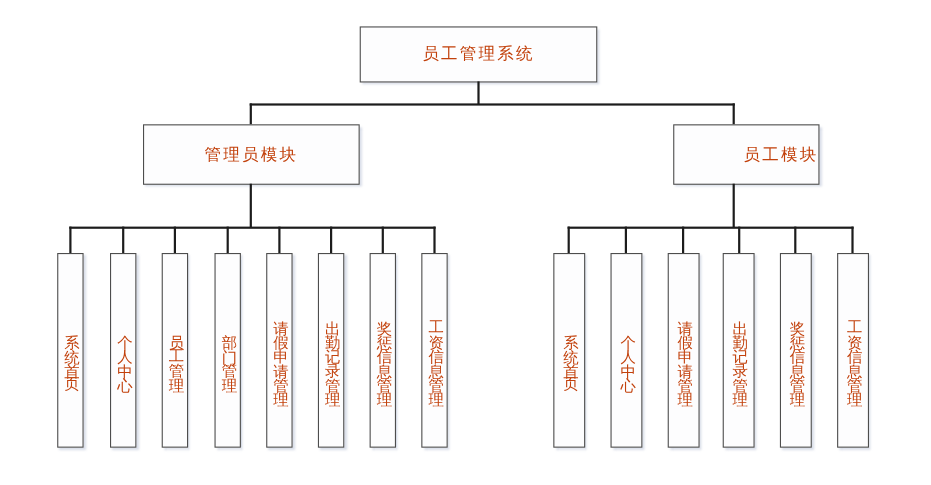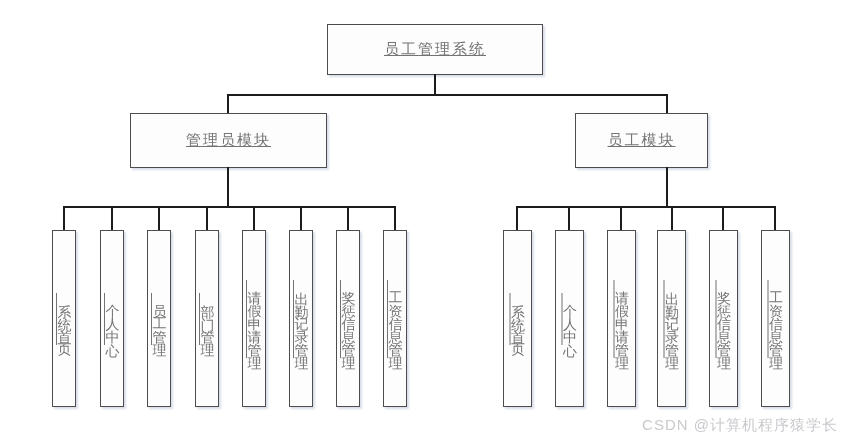--- a/index.html
+++ b/index.html
@@ -10,22 +10,21 @@
     font-family:"Liberation Serif","DejaVu Serif",serif;
     overflow:hidden;
   }
   .node{
     position:absolute;
     background:#fdfdfe;
     border:1.5px solid #4d4d4d;
     box-shadow:2px 2px 2px rgba(168,180,205,0.45);
     display:flex;align-items:center;justify-content:center;
     box-sizing:border-box;
-    color:#737373;
-    text-decoration:underline;
+    color:#c2410c;
   }
   .hlabel{
     font-size:15px;
     letter-spacing:2px;
     white-space:nowrap;
   }
   .vlabel{
     writing-mode:vertical-rl;
     text-orientation:upright;
     font-size:14px;
@@ -56,21 +55,21 @@
   </div>
 
   <div class="line" style="left:434px;top:74px;width:2px;height:21px;"></div>
   <div class="line" style="left:227px;top:94px;width:441px;height:2px;"></div>
   <div class="line" style="left:227px;top:94px;width:2px;height:20px;"></div>
   <div class="line" style="left:666px;top:94px;width:2px;height:20px;"></div>
 
   <div class="node" style="left:130px;top:113px;width:197px;height:55px;text-align:right;">
     <span class="hlabel">管理员模块</span>
   </div>
-  <div class="node" style="left:575px;top:113px;width:133px;height:55px;">
+  <div class="node" style="left:612px;top:113px;width:133px;height:55px;justify-content:flex-end;">
     <span class="hlabel">员工模块</span>
   </div>
 
   <div class="line" style="left:227px;top:167px;width:2px;height:40px;"></div>
   <div class="line" style="left:63px;top:206px;width:333px;height:2px;"></div>
   <div class="line" style="left:63px;top:206px;width:2px;height:24px;"></div>
   <div class="line" style="left:111px;top:206px;width:2px;height:24px;"></div>
   <div class="line" style="left:158px;top:206px;width:2px;height:24px;"></div>
   <div class="line" style="left:206px;top:206px;width:2px;height:24px;"></div>
   <div class="line" style="left:253px;top:206px;width:2px;height:24px;"></div>
@@ -124,15 +123,14 @@
   <div class="node" style="left:657px;top:230px;width:29px;height:177px;">
     <span class="vlabel">出勤记录管理</span>
   </div>
   <div class="node" style="left:709px;top:230px;width:29px;height:177px;">
     <span class="vlabel">奖惩信息管理</span>
   </div>
   <div class="node" style="left:761px;top:230px;width:29px;height:177px;">
     <span class="vlabel">工资信息管理</span>
   </div>
 
-  <div id="watermark">CSDN @计算机程序猿学长</div>
 
 </div>
 
 </body></html>

